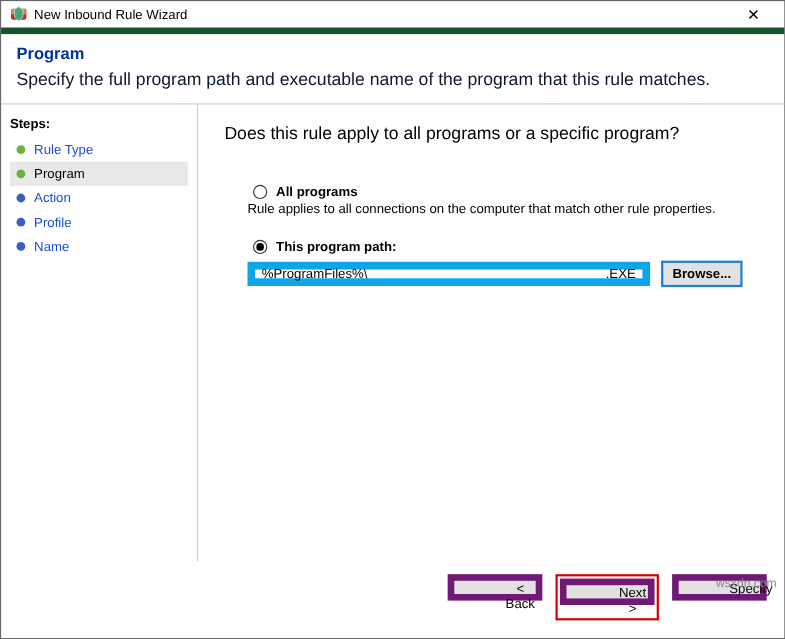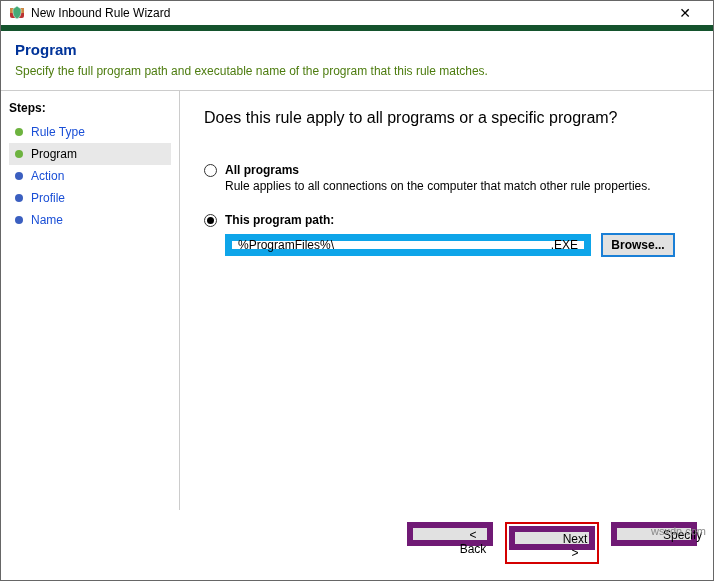--- a/index.html
+++ b/index.html
@@ -4,38 +4,38 @@
   <style>
     * { box-sizing: border-box; margin: 0; padding: 0; }
     body { font-family: "Segoe UI", Tahoma, sans-serif; font-size: 12px; background: #fff; color: #000; }
     .window { width: 714px; height: 581px; border: 1px solid #666; background: #fff; display: flex; flex-direction: column; }
     .titlebar { height: 30px; display: flex; align-items: center; padding: 0 8px; border-bottom: 6px solid #14532d; }
     .titlebar .icon { width: 16px; height: 16px; margin-right: 6px; }
     .titlebar .title { flex: 1; font-size: 12px; }
     .titlebar .close { width: 40px; text-align: center; font-size: 14px; cursor: pointer; font-family: Arial, sans-serif; }
     .header { padding: 10px 14px 12px 14px; }
     .header h1 { font-size: 15px; font-weight: bold; color: #003399; margin-bottom: 6px; }
-    .header p { font-size: 12px; color: #4d7c0f; }
+    .header p { font-size: 16px; color: #0f172a; }
     .hr { border-top: 1px solid #ccc; }
     .body { flex: 1; display: flex; min-height: 0; }
     .sidebar { width: 178px; padding: 10px 8px; }
     .sidebar-title { font-weight: bold; font-size: 12px; margin-bottom: 6px; }
     .step { display: flex; align-items: center; padding: 4px 6px; font-size: 12px; cursor: pointer; }
     .step.current { background: #e8e8e8; }
     .step .bullet { width: 8px; height: 8px; border-radius: 50%; margin-right: 8px; flex-shrink: 0; }
     .step.done .bullet { background: #6db33f; }
     .step.current .bullet { background: #6db33f; }
     .step.pending .bullet { background: #3b5fc0; }
     .step .lbl { color: #1a4fd6; }
     .step.current .lbl { color: #000; }
     .vr { border-left: 1px solid #ccc; }
     .content { flex: 1; padding: 18px 20px 10px 24px; position: relative; }
     .question { font-size: 16px; margin-bottom: 36px; }
     .opt { margin-bottom: 20px; }
-    .opt-head { display: flex; align-items: center; }
+    .opt-head { display: flex; align-items: center; margin-left: 26px; }
     .radio { width: 13px; height: 13px; border: 1px solid #333; border-radius: 50%; margin-right: 8px; display: inline-flex; align-items: center; justify-content: center; flex-shrink: 0; cursor: pointer; }
     .radio.selected::after { content: ""; width: 7px; height: 7px; background: #000; border-radius: 50%; }
     .opt-title { font-weight: bold; font-size: 12px; }
     .opt-desc { font-size: 12px; margin-left: 21px; margin-top: 2px; }
     .path-row { display: flex; align-items: center; margin-left: 21px; margin-top: 6px; gap: 10px; }
     .path-input { border: 7px solid #0ea5e9; height: 22px; width: 366px; display: flex; align-items: center; padding: 0 6px; font-size: 12px; background: #fff; }
     .path-input .val { flex: 1; }
     .path-input .ext { color: #000; }
     .browse { border: 2px solid #1a7fd6; background: #e1e1e1; height: 24px; width: 74px; font-size: 12px; cursor: pointer; font-weight: bold; }
     .example { display: flex; margin-left: 21px; margin-top: 6px; font-size: 12px; }

